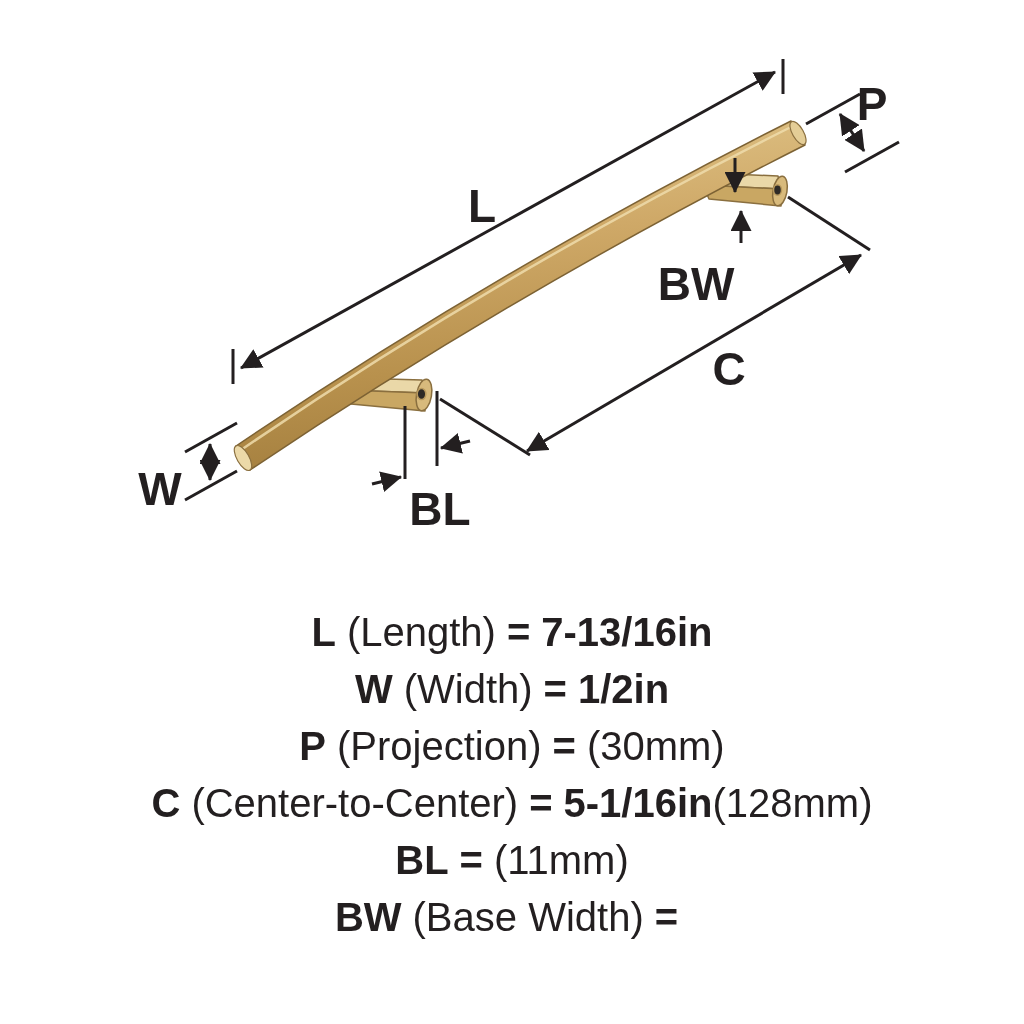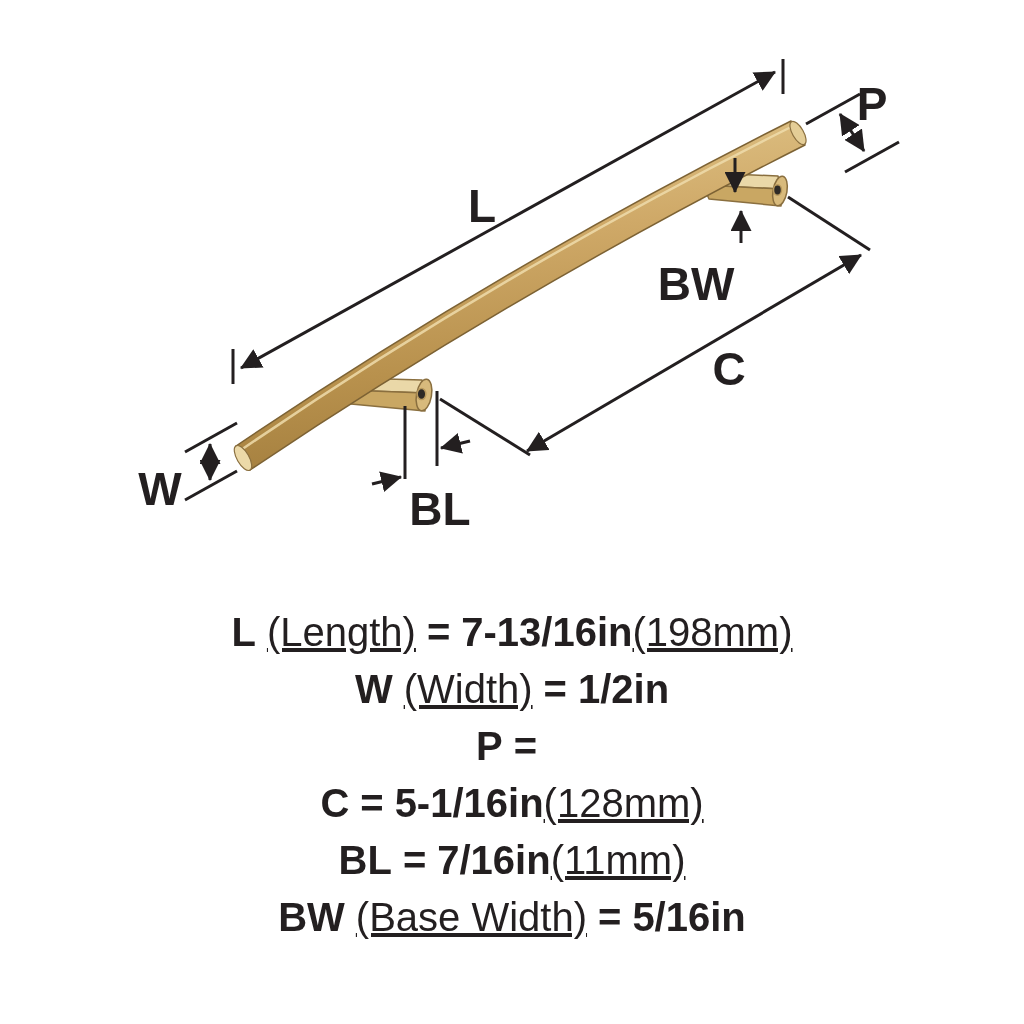--- a/index.html
+++ b/index.html
@@ -13,21 +13,21 @@
     font-weight:700;font-size:46px;fill:#231f20;text-anchor:middle;
   }
   .spec-list{
     position:absolute;top:604px;left:0;width:1024px;
   }
   .spec-line{
     display:flex;justify-content:center;align-items:baseline;
     height:57px;font-size:40px;line-height:57px;white-space:pre;
   }
   .spec-line .t-b{font-weight:700;}
-  .spec-line .t-r{font-weight:400;text-decoration:underline;}
+  .spec-line .t-r{font-weight:400;}
   .spec-line .gap{margin-right:11px;}
 </style>
 </head>
 <body>
 
 <div class="diagram-wrap">
 <svg width="1024" height="570" viewBox="0 0 1024 570">
   <defs>
     <marker id="arr" viewBox="0 0 10 10" refX="9.5" refY="5" markerWidth="7" markerHeight="7" orient="auto-start-reverse" markerUnits="strokeWidth">
       <path d="M0,0 L10,5 L0,10 z" fill="#231f20"></path>
@@ -116,49 +116,49 @@
 </svg>
 </div>
 
 <div class="spec-list">
 
   <div class="spec-line">
     <span class="t-b gap">L</span>
     <span class="t-r gap">(Length)</span>
     <span class="t-b gap">=</span>
     <span class="t-b">7-13/16in</span>
-    <span class="t-r">(198mm)</span>
   </div>
 
   <div class="spec-line">
     <span class="t-b gap">W</span>
     <span class="t-r gap">(Width)</span>
     <span class="t-b gap">=</span>
     <span class="t-b">1/2in</span>
   </div>
 
   <div class="spec-line">
     <span class="t-b gap">P</span>
+    <span class="t-r gap">(Projection)</span>
     <span class="t-b gap">=</span>
+    <span class="t-r">(30mm)</span>
   </div>
 
   <div class="spec-line">
     <span class="t-b gap">C</span>
+    <span class="t-r gap">(Center-to-Center)</span>
     <span class="t-b gap">=</span>
     <span class="t-b">5-1/16in</span>
     <span class="t-r">(128mm)</span>
   </div>
 
   <div class="spec-line">
     <span class="t-b gap">BL</span>
     <span class="t-b gap">=</span>
-    <span class="t-b">7/16in</span>
     <span class="t-r">(11mm)</span>
   </div>
 
   <div class="spec-line">
     <span class="t-b gap">BW</span>
     <span class="t-r gap">(Base Width)</span>
     <span class="t-b gap">=</span>
-    <span class="t-b">5/16in</span>
   </div>
 
 </div>
 
 </body></html>

